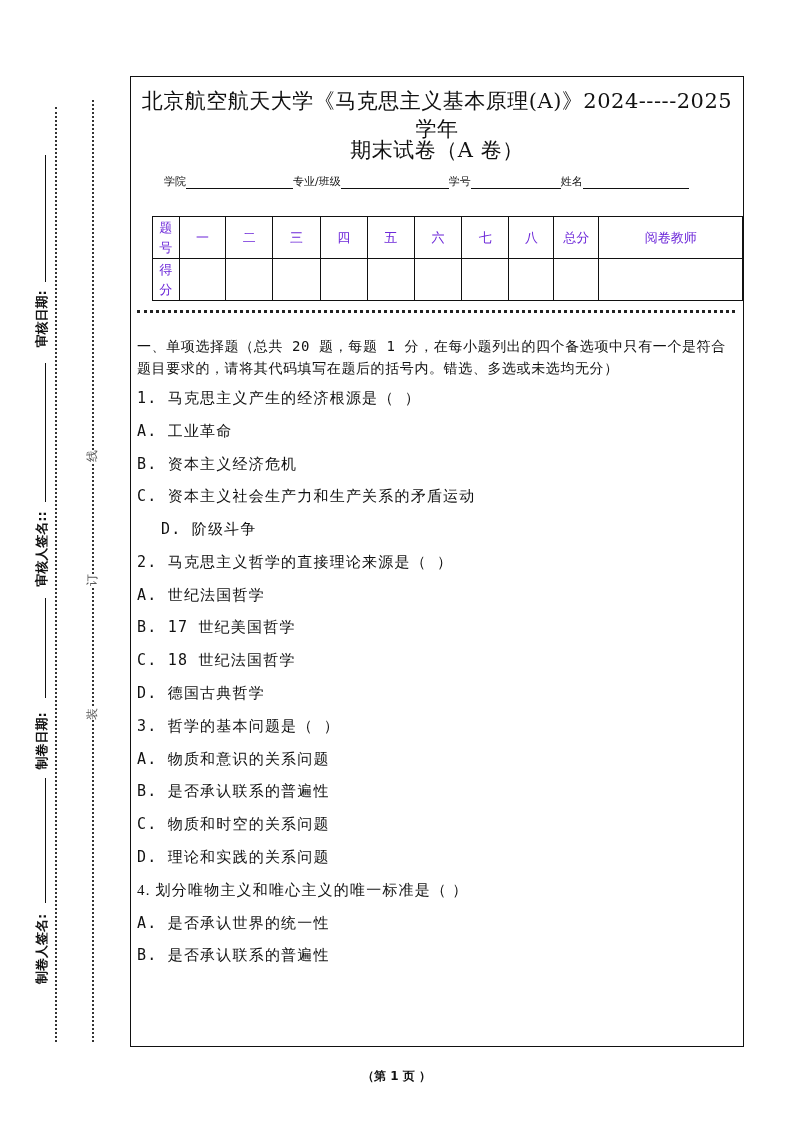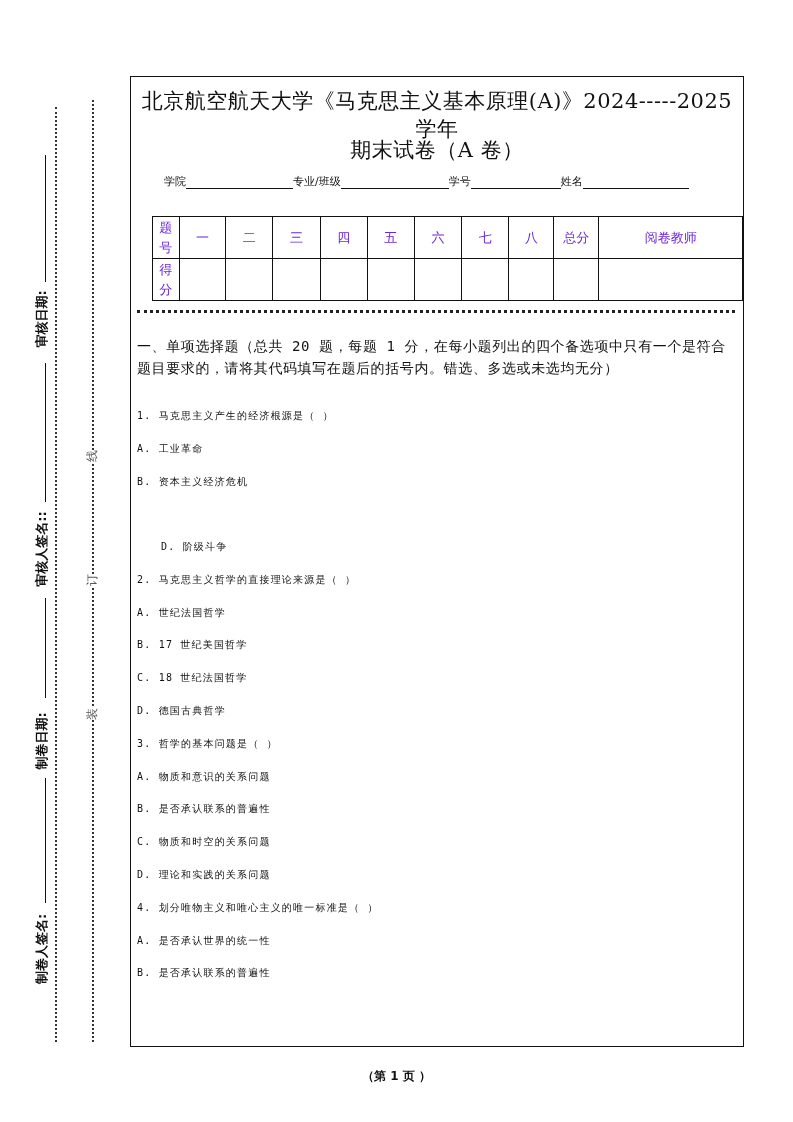--- a/index.html
+++ b/index.html
@@ -15,21 +15,21 @@
              font-family:"DejaVu Sans", sans-serif; line-height:14px; }
     
     .frame { position:absolute; left:130px; top:76px; width:614px; height:971px; border:1.5px solid #111; box-sizing:border-box; }
     .title { position:absolute; left:0; width:100%; text-align:center; font-size:21px; letter-spacing:0.5px; }
     .info { position:absolute; left:33px; top:97px; font-size:11px; font-family:"DejaVu Sans", sans-serif; display:flex; align-items:flex-end; }
     .info .lbl { white-space:nowrap; }
     .info .blank { display:inline-block; border-bottom:1px solid #111; height:12px; }
     table.score { position:absolute; left:21px; top:139px; border-collapse:collapse; font-family:"DejaVu Sans", sans-serif; font-size:13px; color:#6d28d9; }
     table.score td { border:1.2px solid #111; text-align:center; padding:0; }
     .dotsep { position:absolute; left:6px; width:598px; top:233px; border-top:3px dotted #222; }
-    .qtext { position:absolute; left:6px; font-family:"DejaVu Sans Mono", "Liberation Mono", monospace; font-size:10px; white-space:nowrap; letter-spacing:1.2px;margin-top:20px; }
+    .qtext { position:absolute; left:6px; font-family:"DejaVu Sans Mono", "Liberation Mono", monospace; font-size:15px; white-space:nowrap; letter-spacing:1.2px; }
     .section { position:absolute; left:6px; top:258px; width:600px; font-size:14px; line-height:22px; letter-spacing:0.6px; font-family:"DejaVu Sans Mono", monospace; }
     .footer { position:absolute; top:1068px; left:0; width:793px; text-align:center; font-weight:bold; font-size:12px; font-family:"DejaVu Sans", sans-serif; }
   </style>
 </head>
 <body>
 
 <div>
 
   <div class="vline" style="left:45px; top:155px; height:138px;"></div>
   <div class="vline" style="left:45px; top:363px; height:140px;"></div>
@@ -95,32 +95,33 @@
   </tbody>
     </table>
 
   <div class="dotsep"></div>
 
   <div class="section">一、单项选择题（总共 20 题，每题 1 分，在每小题列出的四个备选项中只有一个是符合题目要求的，请将其代码填写在题后的括号内。错选、多选或未选均无分）</div>
 
   <div class="qtext" style="top:312px;">1. 马克思主义产生的经济根源是（   ）</div>
   <div class="qtext" style="top:345px;">A. 工业革命</div>
   <div class="qtext" style="top:378px;">B. 资本主义经济危机</div>
+  <div class="qtext" style="top:410px;">C. 资本主义社会生产力和生产关系的矛盾运动</div>
   <div class="qtext" style="top:443px;padding-left:24px;">D. 阶级斗争</div>
 
   <div class="qtext" style="top:476px;">2. 马克思主义哲学的直接理论来源是（   ）</div>
   <div class="qtext" style="top:509px;">A. 世纪法国哲学</div>
   <div class="qtext" style="top:541px;">B. 17 世纪美国哲学</div>
   <div class="qtext" style="top:574px;">C. 18 世纪法国哲学</div>
   <div class="qtext" style="top:607px;">D. 德国古典哲学</div>
 
   <div class="qtext" style="top:640px;">3. 哲学的基本问题是（   ）</div>
   <div class="qtext" style="top:673px;">A. 物质和意识的关系问题</div>
   <div class="qtext" style="top:705px;">B. 是否承认联系的普遍性</div>
   <div class="qtext" style="top:738px;">C. 物质和时空的关系问题</div>
   <div class="qtext" style="top:771px;">D. 理论和实践的关系问题</div>
 
-  <div class="qtext" style="top:804px;">4. 划分唯物主义和唯心主义的唯一标准是（   ）</div>
+  <div class="qtext" style="top:804px;font-family:Liberation Serif, serif;">4. 划分唯物主义和唯心主义的唯一标准是（   ）</div>
   <div class="qtext" style="top:837px;">A. 是否承认世界的统一性</div>
   <div class="qtext" style="top:869px;">B. 是否承认联系的普遍性</div>
 </div>
 
 <div class="footer">（第 1 页 ）</div>
 
 </body></html>

